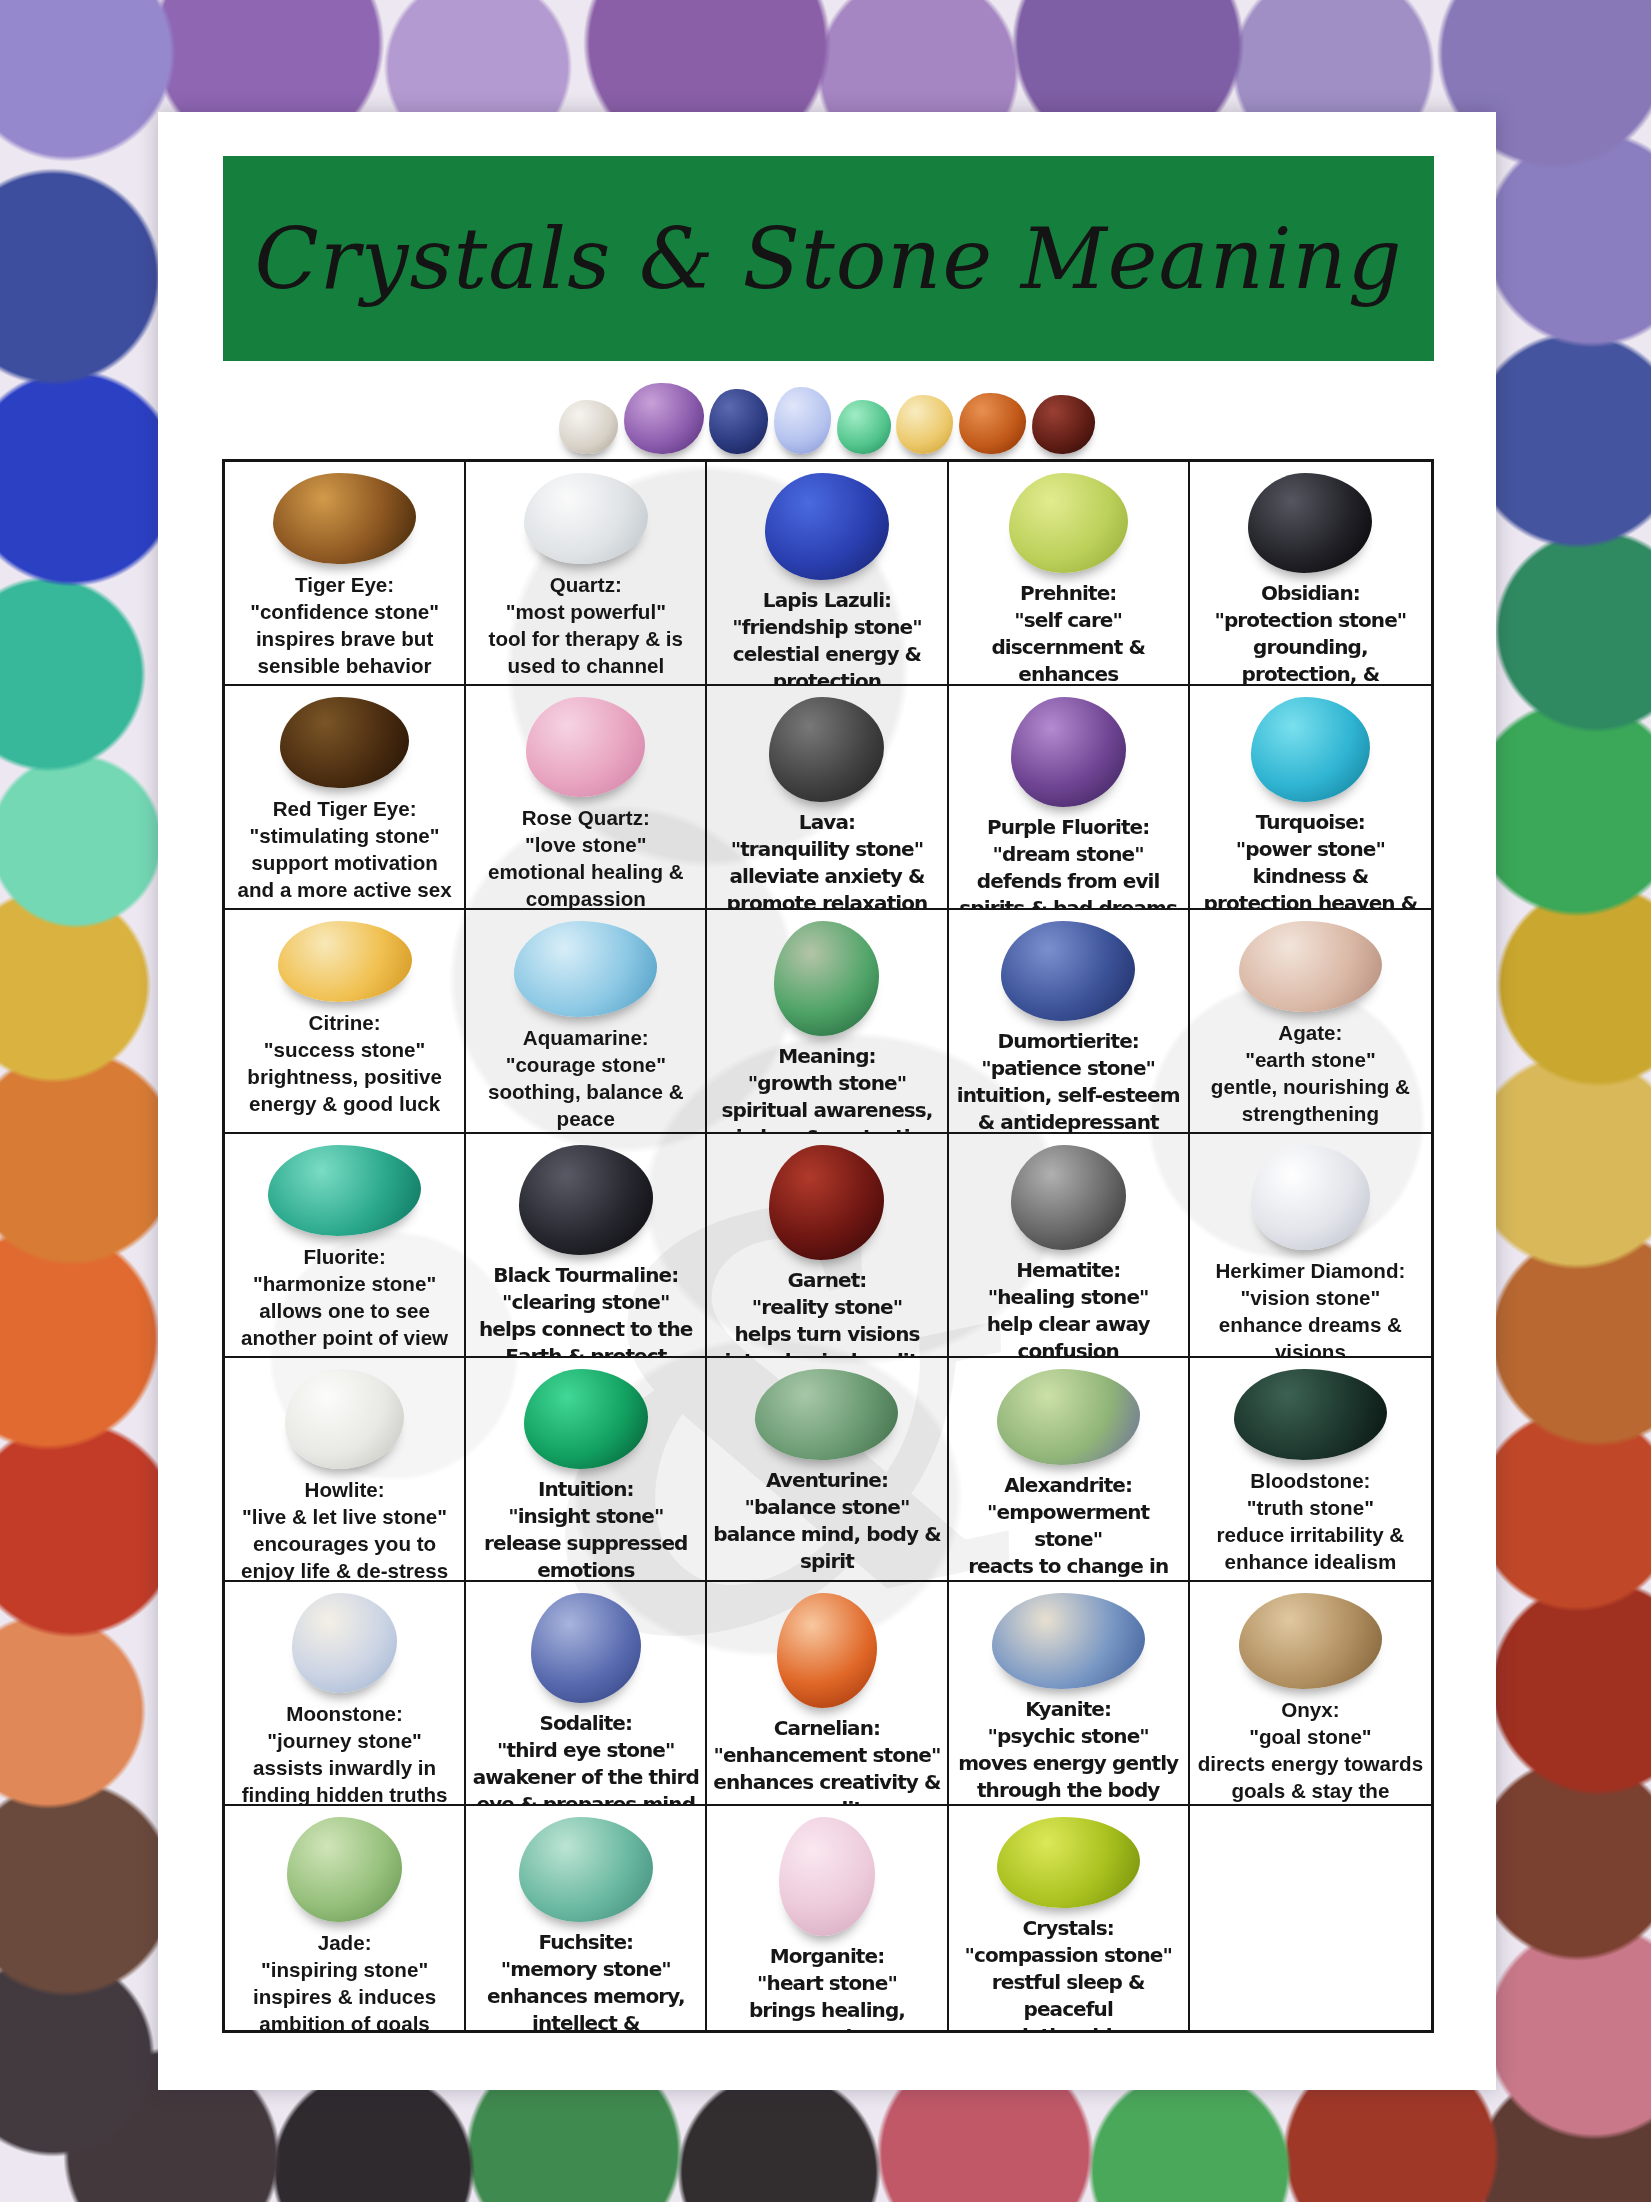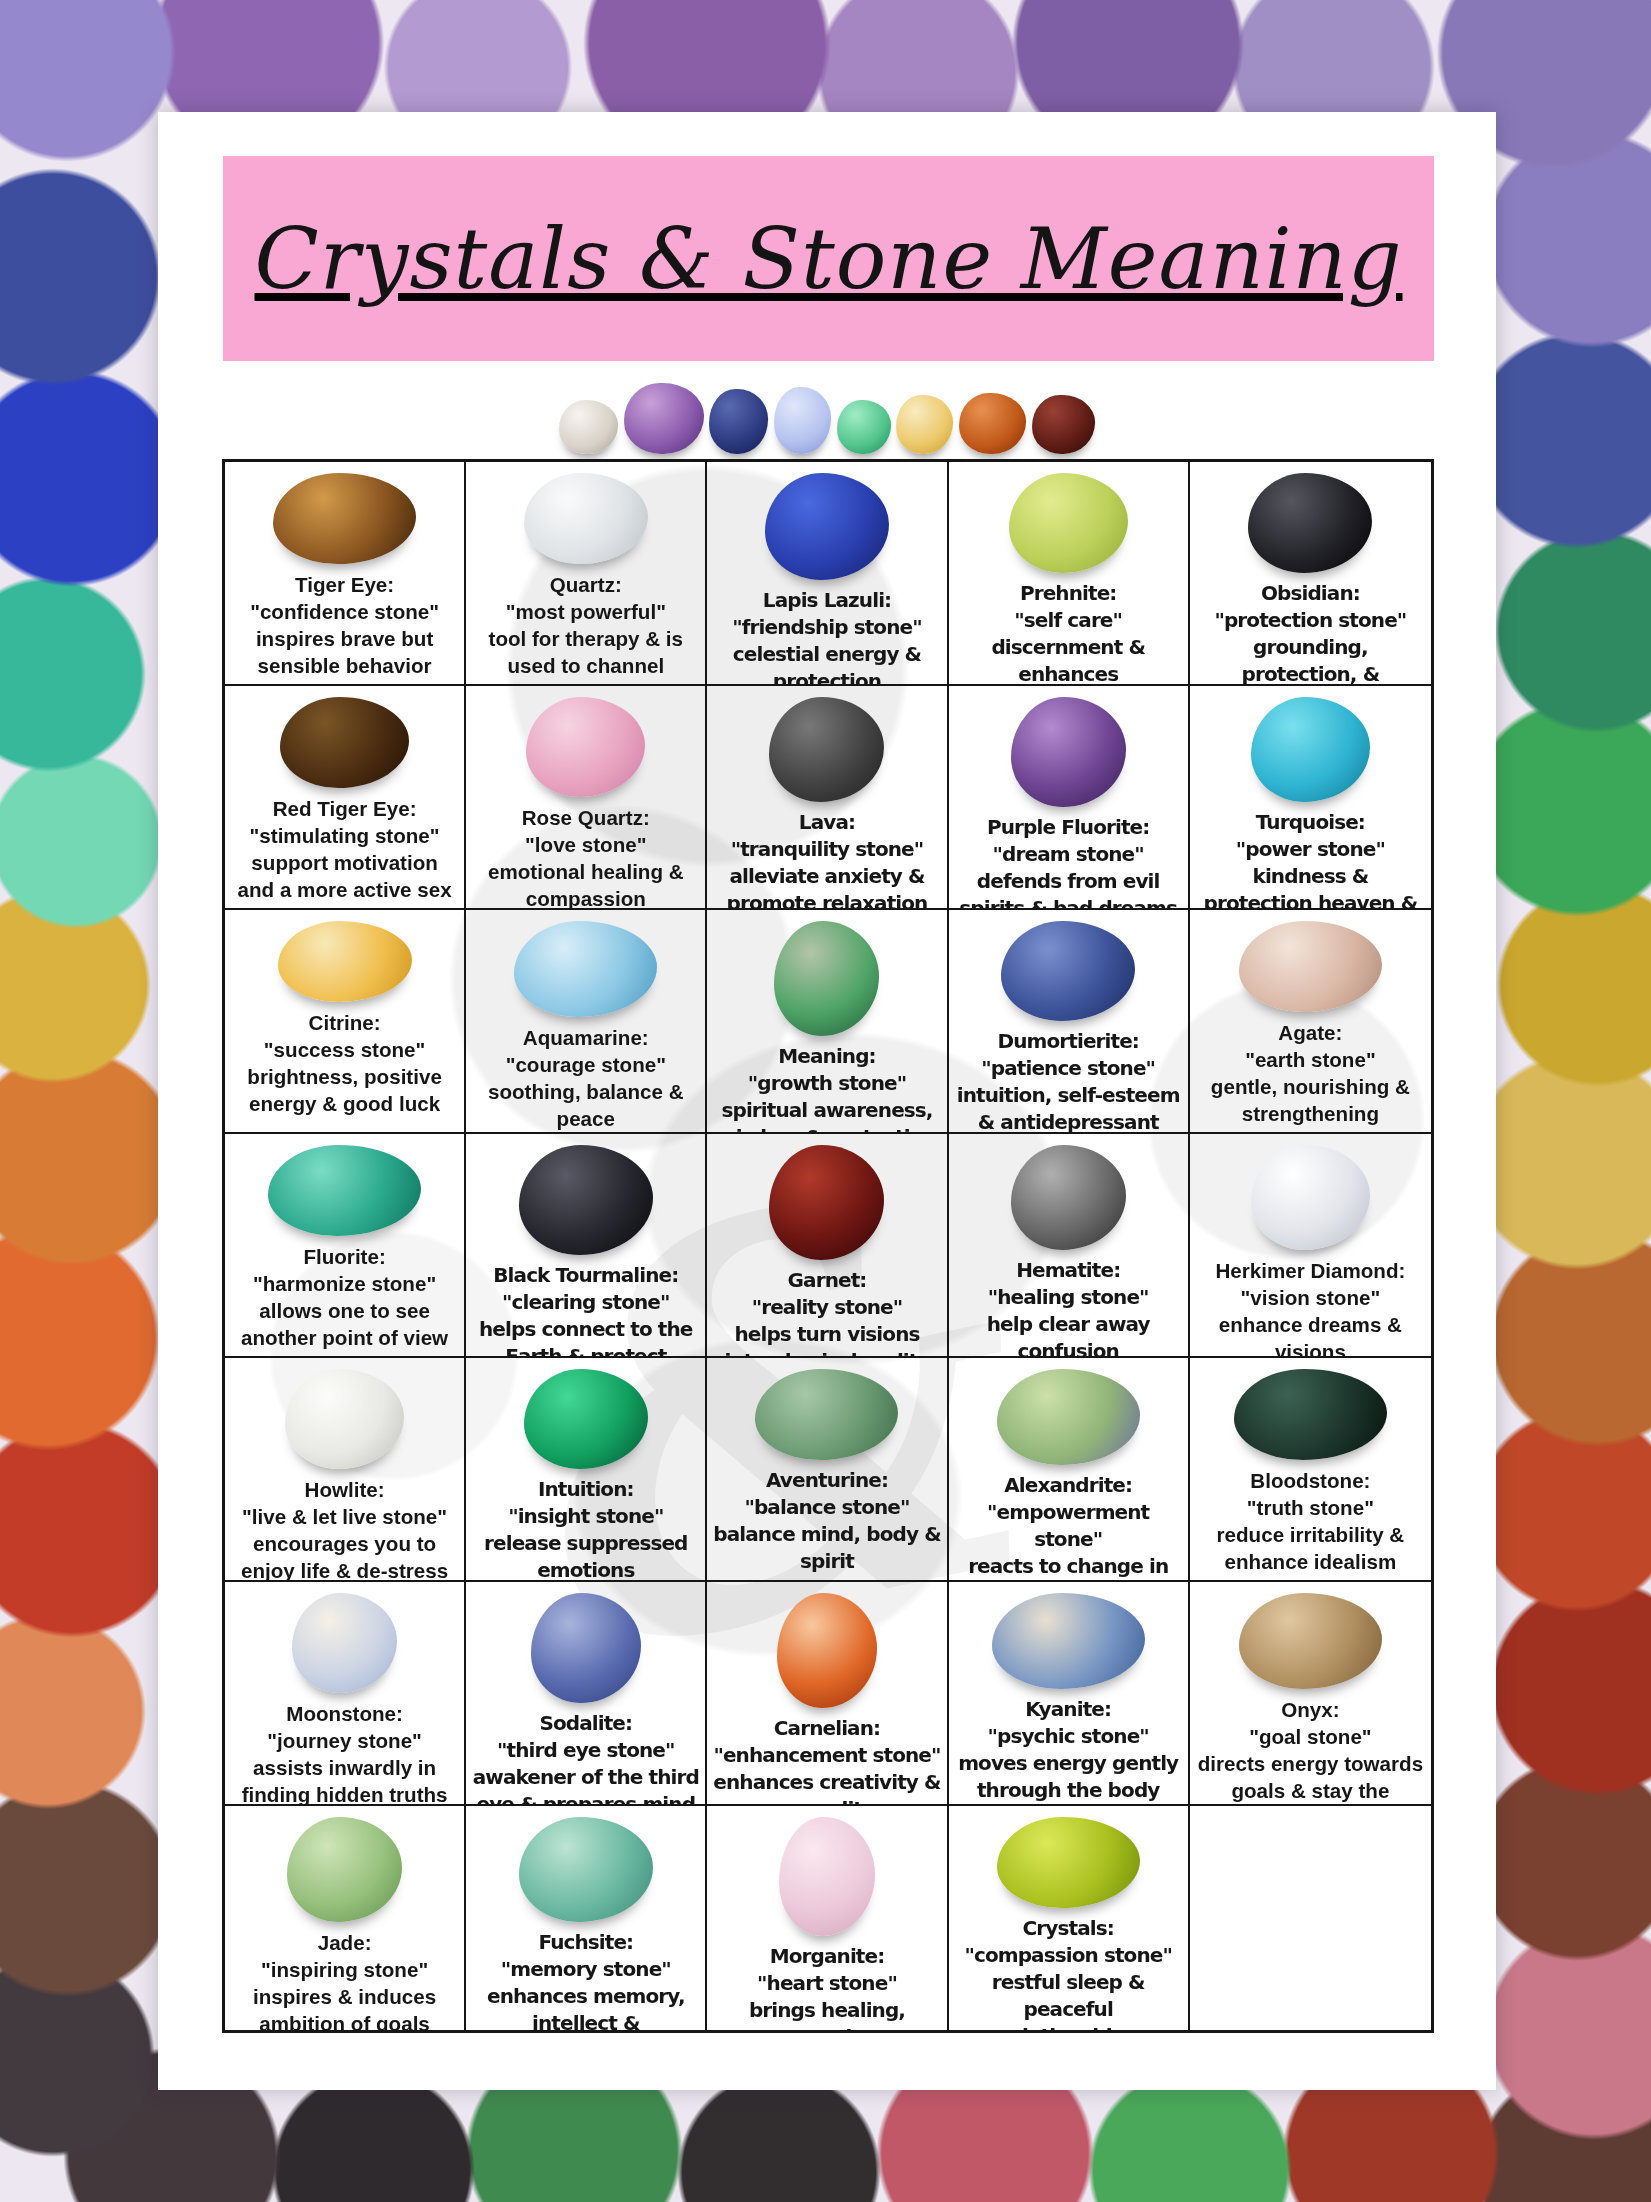--- a/index.html
+++ b/index.html
@@ -51,21 +51,21 @@
       radial-gradient(circle 134px at 1577px 2170px,#5e3c34 0 72%,transparent 76%),
       #ece7f0;
   }
   
   .card{
     position:absolute;z-index:1;left:158px;top:112px;width:1338px;height:1978px;
     background:#ffffff;box-shadow:0 0 19px rgba(40,30,60,.25);
   }
   .band{
     position:absolute;left:65px;top:44px;width:1211px;height:205px;
-    background:#f9a8d4;display:flex;align-items:center;justify-content:center;text-decoration:underline;
+    background:#15803d;display:flex;align-items:center;justify-content:center;
   }
   .title{
     font-family:"DejaVu Serif",serif;font-style:italic;font-weight:400;
     font-size:84px;color:#141414;letter-spacing:1px;white-space:nowrap;
   }
   .drow{
     position:absolute;left:50%;transform:translateX(-50%);top:260px;
     display:flex;align-items:flex-end;gap:5.7px;height:82px;
   }
   .dstone{

